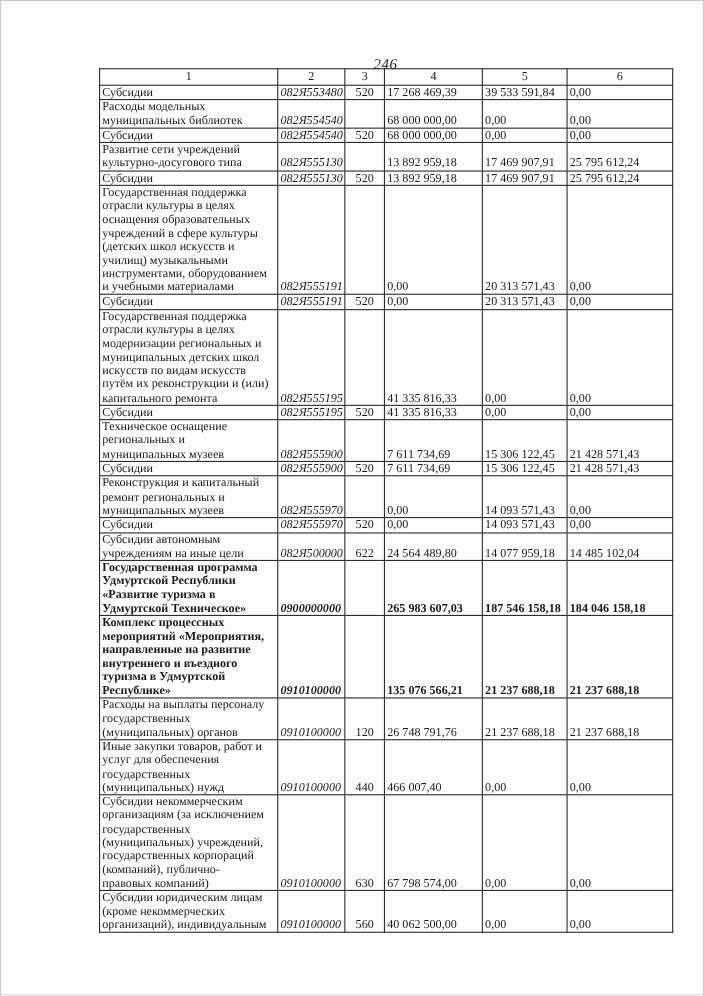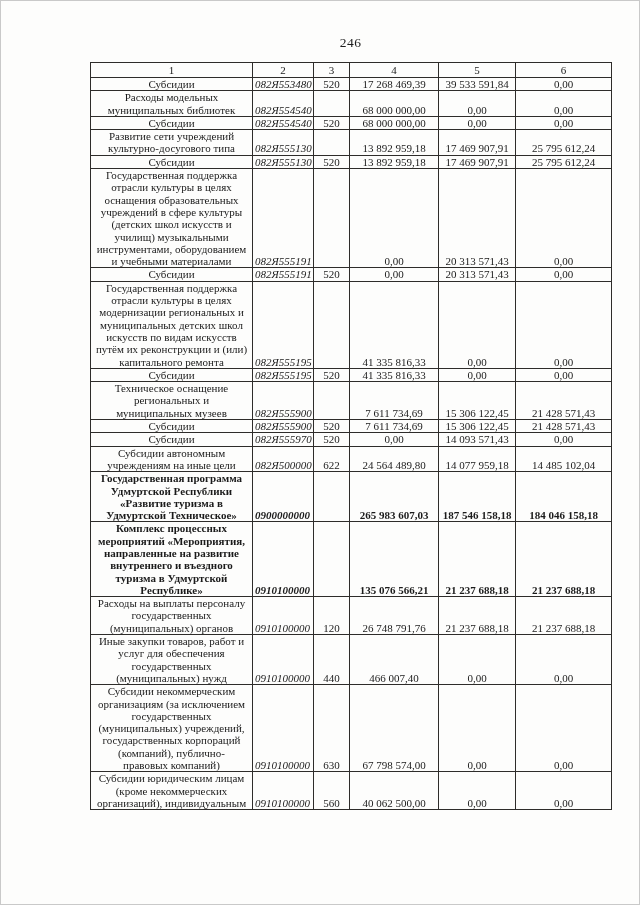--- a/index.html
+++ b/index.html
@@ -12,26 +12,27 @@
     width: 638px;
     height: 903px;
     background: #fdfdfc;
     border: 1px solid #c9c9c9;
     font-family: "Liberation Serif", "DejaVu Serif", serif;
     color: #1b1b1b;
     overflow: hidden;
   }
   .page-number {
     position: absolute;
-    top: 34px;
+    top: 50px;
     left: 89px;
     width: 521px;
     text-align: center;
     font-size: 13.5px;
     letter-spacing: 0.5px;
+    font-style: italic;
   }
   table.budget {
     position: absolute;
     top: 61px;
     left: 89px;
     width: 521px;
     border-collapse: collapse;
     table-layout: fixed;
     font-size: 11px;
     line-height: 12.3px;
@@ -45,35 +46,35 @@
   table.budget th {
     font-weight: normal;
     text-align: center;
     height: 14px;
     padding: 0;
   }
   table.budget td {
     vertical-align: bottom;
   }
   td.c-name {
-    text-align: center;
+    text-align: left;
     padding-left: 3px;
     padding-right: 1px;
     white-space: pre-line;
   }
   td.c-code {
     text-align: left;
     padding-left: 4px;
     font-style: italic;
   }
   td.c-type {
     text-align: center;
   }
   td.c-num {
-    text-align: center;
+    text-align: left;
     padding-right: 2px;
   }
   tr.bold td {
     font-weight: bold;
   }
 </style>
 </head>
 <body>
 
 <div class="page">
@@ -198,20 +199,30 @@
         </tr>
         <tr>
           <td class="c-name">Субсидии</td>
           <td class="c-code">082Я555900</td>
           <td class="c-type">520</td>
           <td class="c-num">7 611 734,69</td>
           <td class="c-num">15 306 122,45</td>
           <td class="c-num">21 428 571,43</td>
         </tr>
         <tr>
+          <td class="c-name">Реконструкция и капитальный
+ремонт региональных и
+муниципальных музеев</td>
+          <td class="c-code">082Я555970</td>
+          <td class="c-type"></td>
+          <td class="c-num">0,00</td>
+          <td class="c-num">14 093 571,43</td>
+          <td class="c-num">0,00</td>
+        </tr>
+        <tr>
           <td class="c-name">Субсидии</td>
           <td class="c-code">082Я555970</td>
           <td class="c-type">520</td>
           <td class="c-num">0,00</td>
           <td class="c-num">14 093 571,43</td>
           <td class="c-num">0,00</td>
         </tr>
         <tr>
           <td class="c-name">Субсидии автономным
 учреждениям на иные цели</td>

